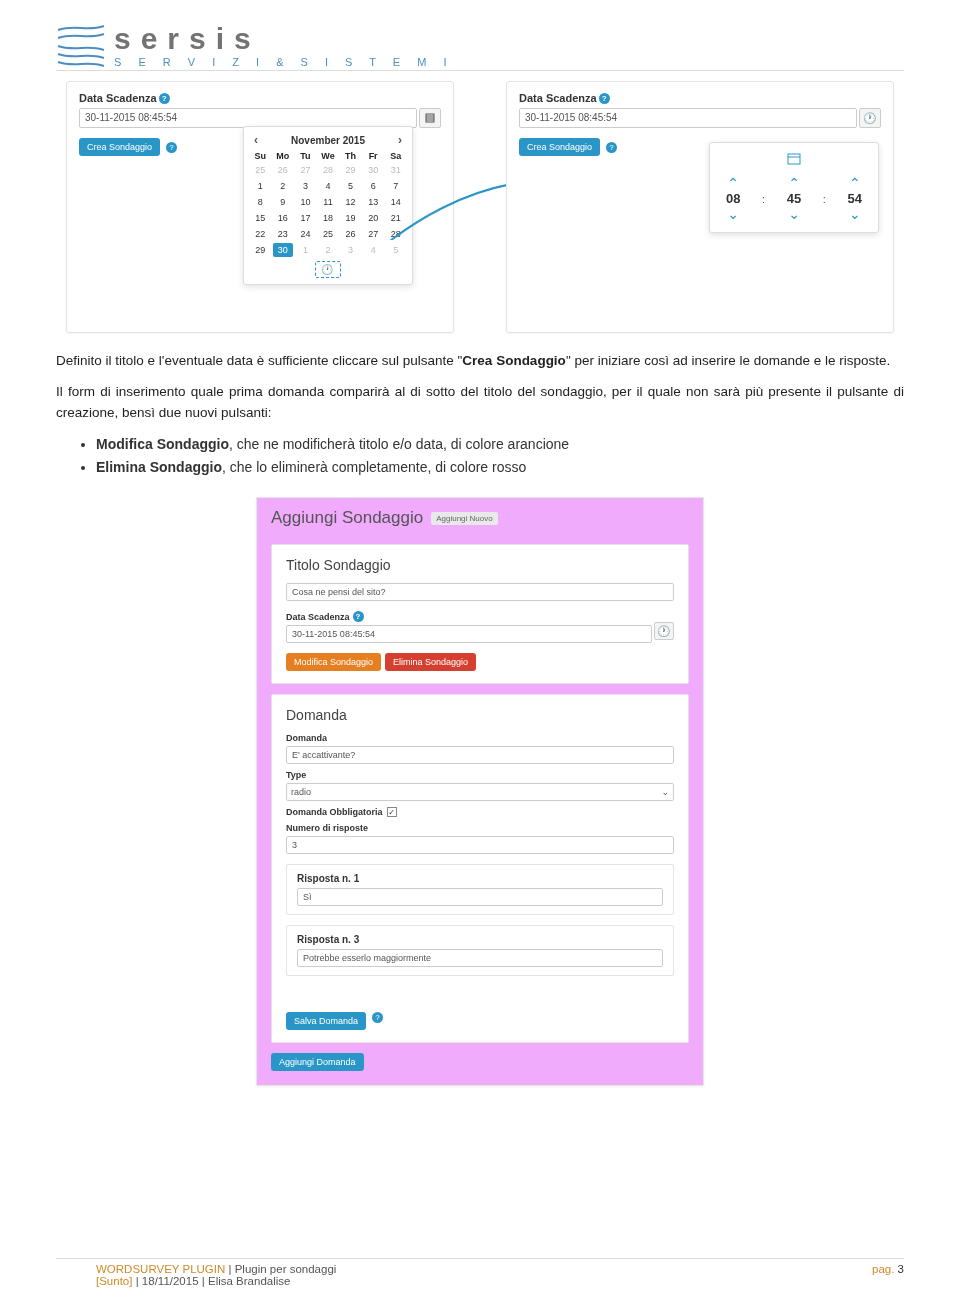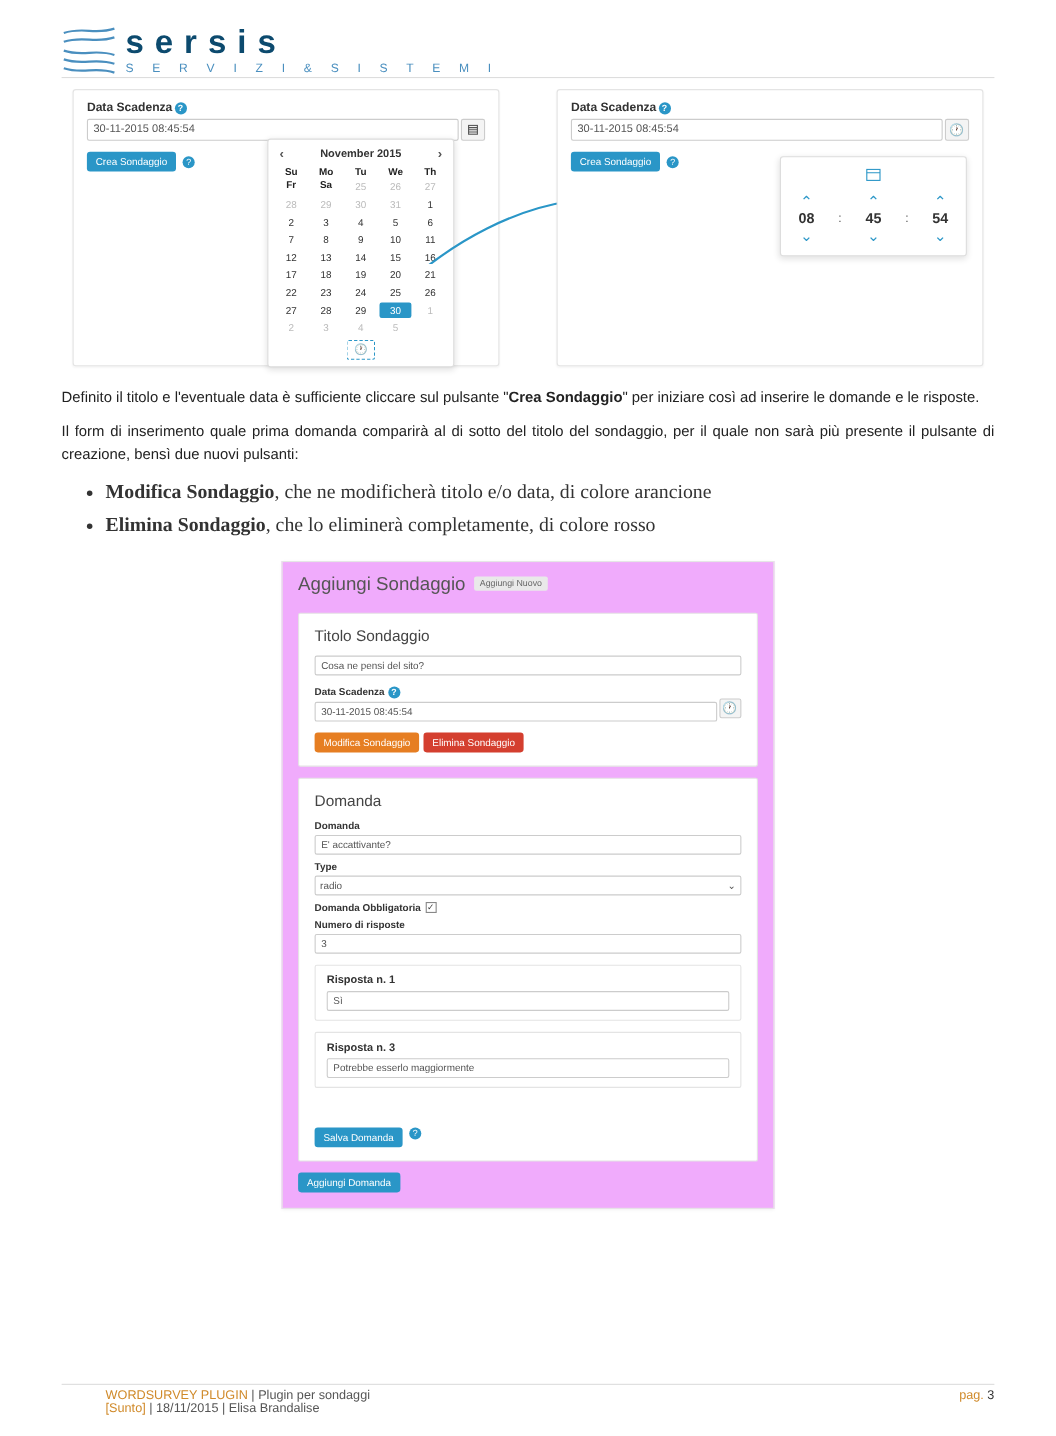--- a/index.html
+++ b/index.html
@@ -1,55 +1,55 @@
 <!DOCTYPE html>
 <html><head>
 <meta charset="utf-8">
 <style>
   * { box-sizing: border-box; margin: 0; padding: 0; }
   body { width: 960px; height: 1305px; font-family: Verdana, Arial, sans-serif; background: #fff; color: #333; position: relative; font-size: 12px; }
   .page { padding: 24px 56px 0 56px; }
   .header { display: flex; align-items: center; gap: 8px; border-bottom: 1px solid #ddd; padding-bottom: 2px; margin-bottom: 10px; }
   .logo-glyph { flex: 0 0 auto; }
   .logo-text { display: flex; flex-direction: column; }
-  .logo-word { font-family: Verdana, sans-serif; font-size: 30px; letter-spacing: 10px; color: #0c4a6e; font-weight: 700; line-height: 1; }
+  .logo-word { font-family: Verdana, sans-serif; font-size: 30px; letter-spacing: 10px; color: #737373; font-weight: 700; line-height: 1; }
   .logo-sub { font-family: Verdana, sans-serif; font-size: 11px; letter-spacing: 7px; color: #4a8fbf; margin-top: 2px; }
   .screenshots { display: flex; gap: 52px; margin: 4px 10px 18px 10px; }
   .panel { flex: 1; border: 1px solid #e4e4e4; border-radius: 3px; background: #fff; padding: 10px 12px 14px 12px; position: relative; box-shadow: 0 1px 2px rgba(0,0,0,.04); height: 252px; }
   .field-label { font-size: 11px; font-weight: 700; color: #333; display: flex; align-items: center; gap: 2px; }
   .help-badge { display:inline-block; width:11px; height:11px; border-radius:50%; background:#2a96c7; color:#fff; font-size:8px; line-height:11px; text-align:center; vertical-align: top; }
   .date-row { display:flex; gap:2px; margin-top:4px; }
   .date-input { flex:1; border:1px solid #ccc; border-radius:2px; font-size:10px; padding:3px 5px; color:#555; background:#fff; height:20px; }
   .date-addon { width:22px; height:20px; border:1px solid #ccc; border-radius:2px; background:#f4f4f4; display:flex; align-items:center; justify-content:center; color:#555; font-size:11px; }
   .btn-row { display:flex; align-items:center; gap:6px; margin-top:10px; }
   .btn { border:none; border-radius:3px; font-size:9px; padding:4px 8px; color:#fff; cursor:pointer; }
   .btn-blue { background:#2a96c7; }
   .btn-orange { background:#e67e22; }
   .btn-red { background:#d43f2f; }
   .datepicker { position:absolute; left:176px; top:44px; width:170px; border:1px solid #ddd; border-radius:3px; background:#fff; box-shadow:0 2px 6px rgba(0,0,0,.12); padding:6px; font-size:10px; }
   .dp-head { display:flex; align-items:center; justify-content:space-between; font-weight:700; font-size:10px; margin-bottom:4px; padding:0 4px;}
   .dp-nav { cursor:pointer; color:#555; font-size:12px; font-weight:700; }
-  .dp-grid { display:grid; grid-template-columns: repeat(5, 1fr); gap:2px; text-align:center; }
+  .dp-grid { display:grid; grid-template-columns: repeat(7, 1fr); gap:2px; text-align:center; }
   .dp-dow { font-weight:700; font-size:9px; color:#222; }
   .dp-day { font-size:9px; color:#333; padding:2px 0; border-radius:2px; }
   .dp-muted { color:#bbb; }
   .dp-sel { background:#2a96c7; color:#fff; }
   .dp-foot { display:flex; justify-content:center; margin-top:4px; }
   .dp-clock-btn { border:1px dashed #2a96c7; padding:2px 6px; border-radius:2px; color:#555; font-size:10px; }
   .timepicker { position:absolute; right:14px; top:60px; width:170px; border:1px solid #ddd; border-radius:3px; background:#fff; box-shadow:0 2px 6px rgba(0,0,0,.12); padding:10px 8px; font-size:10px; }
   .tp-cal { display:flex; justify-content:center; color:#2a96c7; font-size:14px; margin-bottom:10px; }
   .tp-grid { display:grid; grid-template-columns: repeat(5, 1fr); text-align:center; align-items:center; }
   .tp-arrow { color:#2a96c7; font-size:14px; cursor:pointer; }
   .tp-num { font-weight:700; font-size:13px; }
   .tp-colon { font-size:11px; color:#555; }
   .arrow-svg { position:absolute; left:110px; top:38px; width:420px; height:120px; pointer-events:none; }
   .body-text { font-size: 13.5px; line-height: 1.55; color: #222; margin: 10px 0; text-align: justify; font-family: "Century Gothic", Verdana, sans-serif; }
   .body-text strong { font-weight:700; }
   ul.bullets { margin: 6px 0 18px 40px; }
-  ul.bullets li { font-size: 18px; line-height: 1.55; margin-bottom: 2px; font-family: Liberation Serif, serif; }
+  ul.bullets li { font-size: 14px; line-height: 1.55; margin-bottom: 2px; font-family: Liberation Sans, sans-serif; }
   .shot3-wrap { display:flex; justify-content:center; }
   .shot3 { width: 448px; border:1px solid #e6e6e6; background:#f0abfc; padding:0; box-shadow:0 1px 3px rgba(0,0,0,.06); }
   .s3-title { font-size: 17px; color:#555; padding:10px 14px 6px 14px; display:flex; align-items:center; gap:8px; font-family: Arial, sans-serif; }
   .s3-badge { background:#e9e9e9; color:#666; font-size:8px; padding:2px 5px; border-radius:2px; }
   .s3-block { border:1px solid #e4e4e4; background:#fff; margin:10px 14px; border-radius:2px; padding:12px 14px; }
   .s3-h { font-size: 14px; color:#444; margin-bottom:10px; font-family: Arial, sans-serif; }
   .s3-lbl { font-size: 9px; font-weight:700; margin-top:6px; display:flex; align-items:center; gap:3px; }
   .s3-input { width:100%; border:1px solid #ccc; border-radius:2px; font-size:9px; padding:3px 5px; color:#555; height:18px; background:#fff; margin-top:3px; }
   .s3-btns { display:flex; gap:4px; margin-top:10px; }
   .s3-select { width:100%; border:1px solid #ccc; border-radius:2px; font-size:9px; padding:2px 4px; color:#555; height:18px; background:#fff; margin-top:3px; display:flex; justify-content:space-between; align-items:center;}

